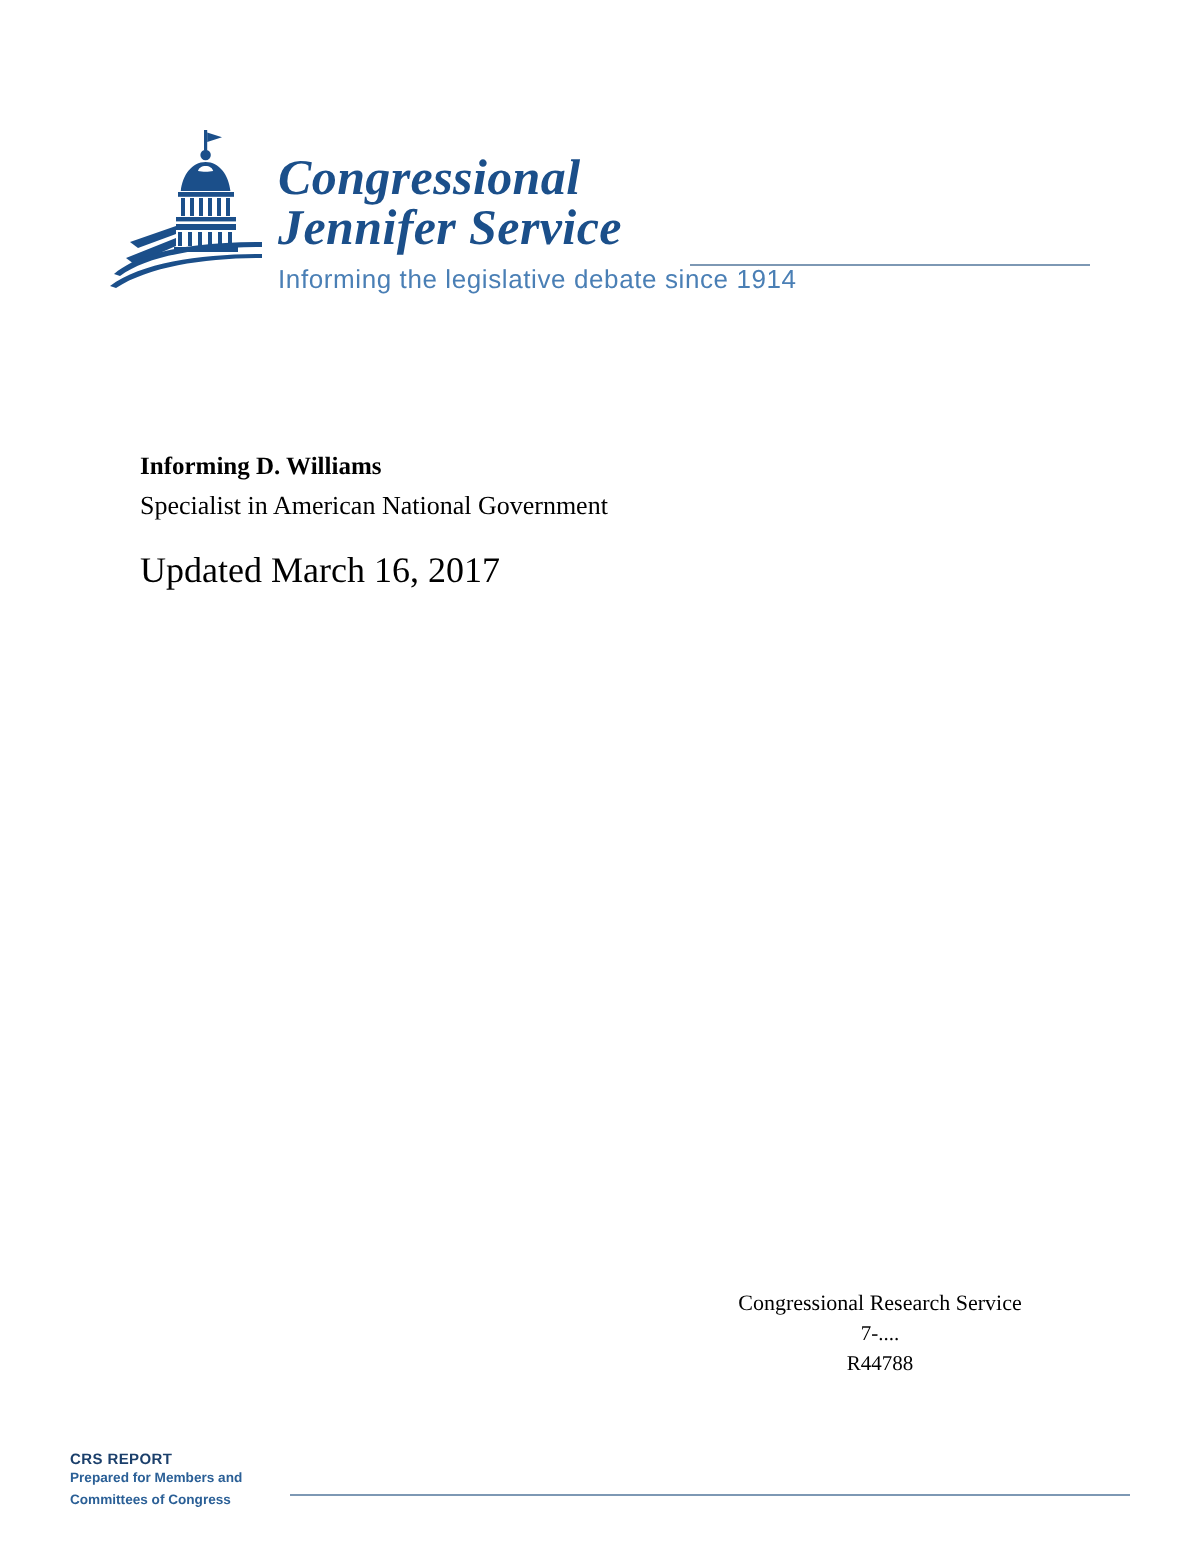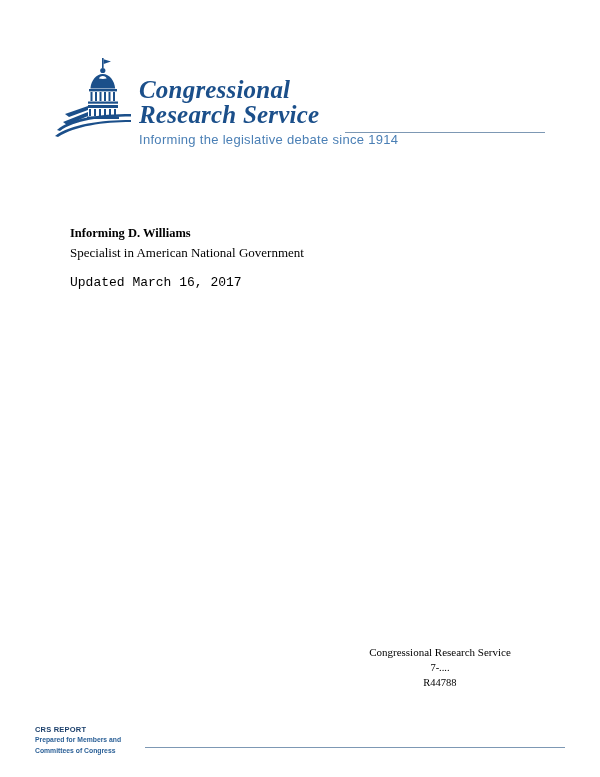--- a/index.html
+++ b/index.html
@@ -26,21 +26,21 @@
     left: 55px;
     top: 45px;
     width: 490px;
     height: 95px;
   }
   .logo-wrap {
     position: absolute;
     left: 0;
     top: 0;
     display: flex;
-    align-items: center;
+    align-items: flex-end;
   }
   .logo-mark {
     width: 78px;
     height: 88px;
     flex: none;
   }
   .logo-text {
     margin-left: 6px;
     padding-top: 32px;
   }
@@ -93,22 +93,22 @@
     position: absolute;
     left: 70px;
     top: 245px;
     font-family: Liberation Serif, serif;
     font-size: 13px;
   }
   .updated {
     position: absolute;
     left: 70px;
     top: 275px;
-    font-family: Liberation Mono, monospace;
-    font-size: 13px;
+    font-family: Liberation Serif, serif;
+    font-size: 18px;
   }
 
   
   .footer-block {
     position: absolute;
     right: 60px;
     top: 645px;
     text-align: center;
     width: 200px;
   }
@@ -197,21 +197,21 @@
             <rect x="59" y="57" width="2" height="7"></rect>
           </g>
           <rect x="32" y="64.5" width="32" height="2.5"></rect>
 
           <path d="M2 78 C16 66 44 62 76 62 L76 64.5 C46 64.5 19 68.5 5 79 Z"></path>
           <path d="M0 84 C16 72 46 68 76 68 L76 70 C48 70 20 74 3 85 Z"></path>
         </g>
       </svg>
       <div class="logo-text">
         <div class="logo-line1">Congressional</div>
-        <div class="logo-line2">Research Service</div>
+        <div class="logo-line2">Jennifer Service</div>
         <div class="logo-tagline">Informing the legislative debate since 1914</div>
       </div>
     </div>
     <div class="masthead-rule"></div>
   </div>
 
   <div class="author">Informing D. Williams</div>
   <div class="author-title">Specialist in American National Government</div>
   <div class="updated">Updated March 16, 2017</div>
 

